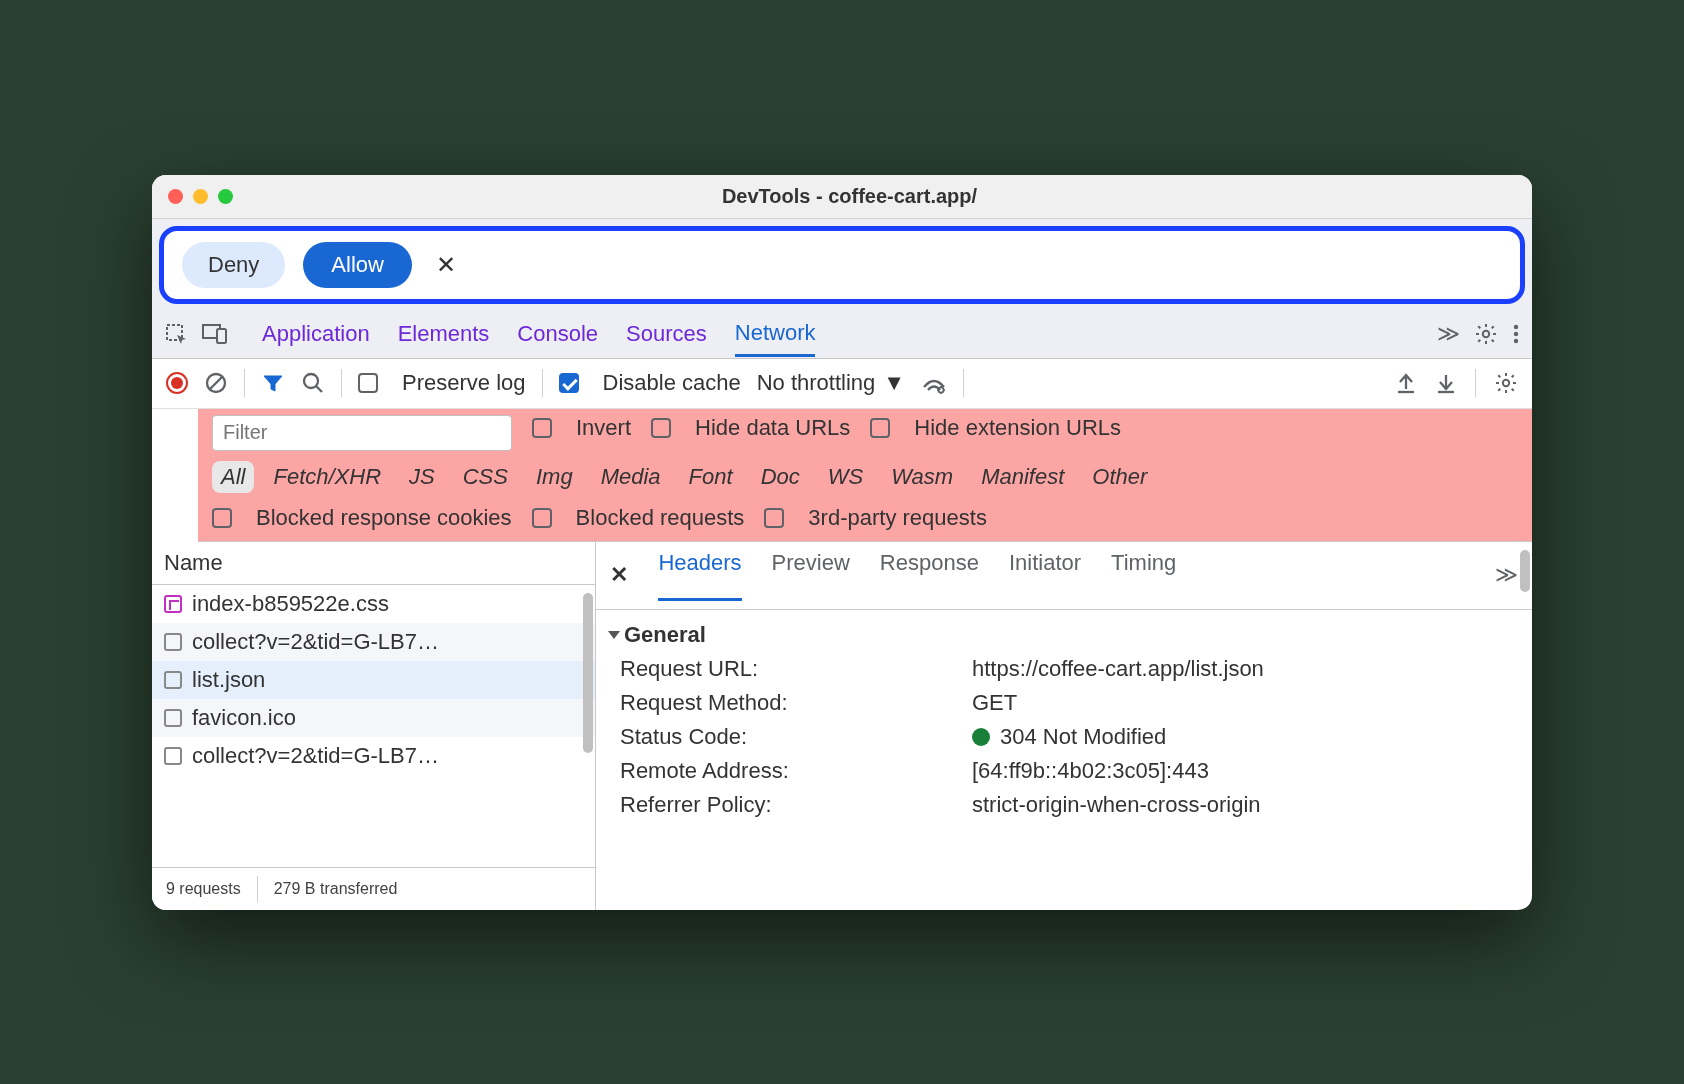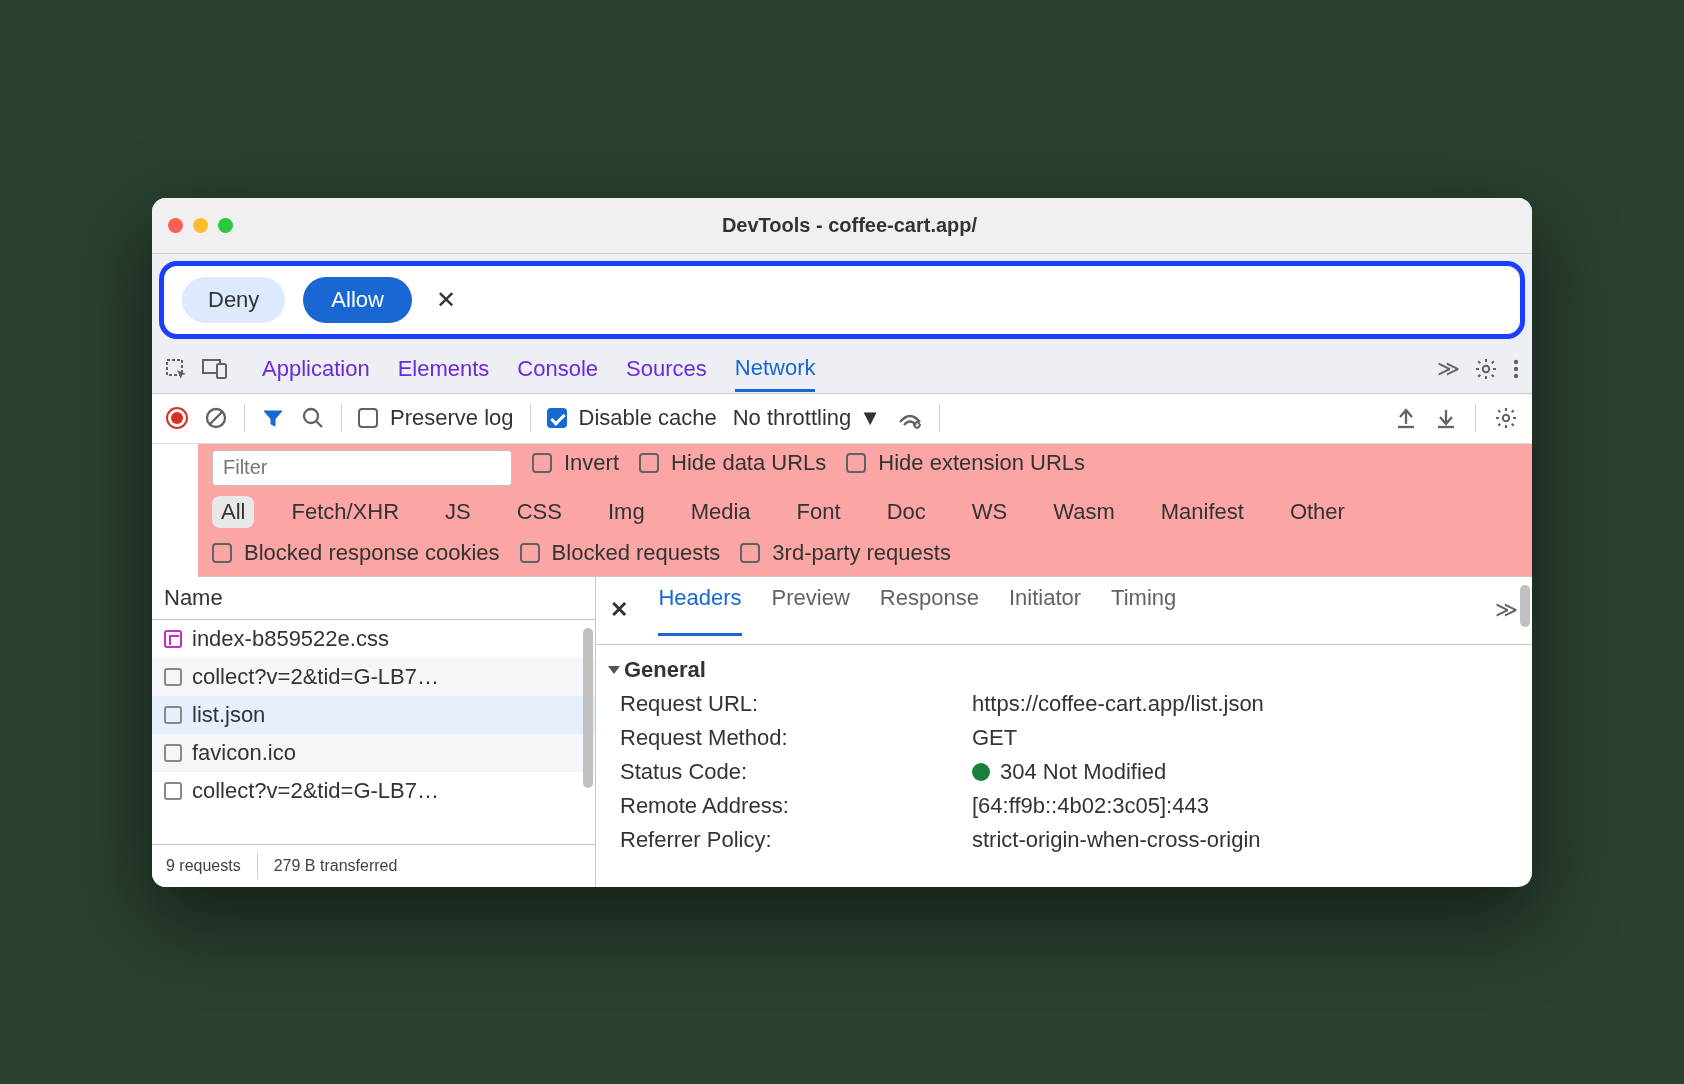--- a/index.html
+++ b/index.html
@@ -14,21 +14,21 @@
       justify-content: center;
     }
     .window {
       width: 1380px;
       background: #fff;
       border-radius: 14px;
       box-shadow: 0 30px 80px rgba(0,0,0,0.55);
       overflow: hidden;
     }
     .titlebar {
-      height: 56px;
+      height: 44px;
       background: #f0f0f0;
       display: flex;
       align-items: center;
       padding: 0 16px;
       border-bottom: 1px solid #d0d0d0;
     }
     .traffic-lights { display: flex; gap: 10px; }
     .traffic-light { width: 15px; height: 15px; border-radius: 50%; }
     .tl-red { background: #ff5f56; }
     .tl-yellow { background: #ffbd2e; }
@@ -74,33 +74,33 @@
       height: 50px;
     }
     .divider { width: 1px; height: 28px; background: #d0d0d0; }
     .record-btn { width: 22px; height: 22px; border: 2.5px solid #d93025; border-radius: 50%; position: relative; cursor: pointer;}
     .record-btn::after { content:''; position:absolute; inset:3px; background:#d93025; border-radius:50%; }
     .clear-btn svg { width: 24px; height: 24px; }
     .filter-btn svg { stroke: #1967d2; fill: #1967d2;}
     .chk { width: 20px; height: 20px; border: 2px solid #5f6368; border-radius: 4px; cursor: pointer; flex-shrink:0;}
     .chk.checked { background: #1967d2; border-color: #1967d2; position: relative; }
     .chk.checked::after { content:''; position:absolute; left:5px; top:1px; width:5px; height:11px; border:solid #fff; border-width:0 3px 3px 0; transform:rotate(45deg);}
-    .tb-label { font-size: 22px; color: #333; display: flex; align-items: center; gap: 12px; cursor: pointer;}
+    .tb-label { font-size: 22px; color: #333; display: flex; align-items: center; gap: 24px; cursor: pointer;}
     .throttle-sel { font-size: 22px; color: #333; display: flex; align-items: center; gap: 8px; cursor: pointer; }
     .toolbar-right { margin-left: auto; display: flex; align-items: center; gap: 18px; }
     .filter-row, .types-row, .more-row {
       background: #fca5a5; display: flex; align-items: flex-start; padding: 6px 14px; gap: 20px; font-size: 22px; margin-left: 46px;
     }
     .filter-row { border-bottom: none; }
     .filter-input { width: 300px; height: 36px; border: 1px solid #c0c0c0; border-radius: 4px; padding: 0 10px; font-size: 20px; }
-    .types-row { gap: 28px; padding-top: 4px;}
+    .types-row { gap: 10px; padding-top: 4px; font-style: italic;}
     .type-pill { font-size: 22px; color: #333; cursor: pointer; padding: 3px 9px; border-radius: 8px;}
     .type-pill.active { background: #e8e8e8; font-weight: 500;}
     .more-row { border-bottom: 1px solid #c8c8c8; padding-bottom: 10px; }
-    .content-split { display: flex; height: 310px; }
+    .content-split { display: flex; height: 368px; }
     .left-pane { width: 444px; border-right: 1px solid #c8c8c8; display: flex; flex-direction: column; position:relative;}
     .name-header { font-size: 22px; color: #333; padding: 8px 12px; border-bottom: 1px solid #c8c8c8; background: #fff;}
     .file-list { flex: 1; overflow: hidden; position: relative;}
     .file-row { display: flex; align-items: center; gap: 10px; padding: 6px 12px; font-size: 22px; color: #333; cursor: pointer; white-space: nowrap; overflow: hidden; text-overflow: ellipsis;}
     .file-row.selected { background: #e6f0fd; }
     .file-row.striped { background: #f5f6fa; }
     .file-icon-sq { width: 18px; height: 18px; border: 2px solid #888; border-radius: 3px; flex-shrink: 0;}
     .file-icon-css { width: 18px; height: 18px; border: 2px solid #c030c0; border-radius: 3px; flex-shrink: 0; position:relative;}
     .file-icon-css::after{content:''; position:absolute; left:3px; top:3px; width:8px; height:8px; border-left:2px solid #c030c0; border-top:2px solid #c030c0;}
     .scroll-thumb-v { position:absolute; right:2px; top:8px; width:10px; height:160px; background:#c0c0c0; border-radius:5px;}

